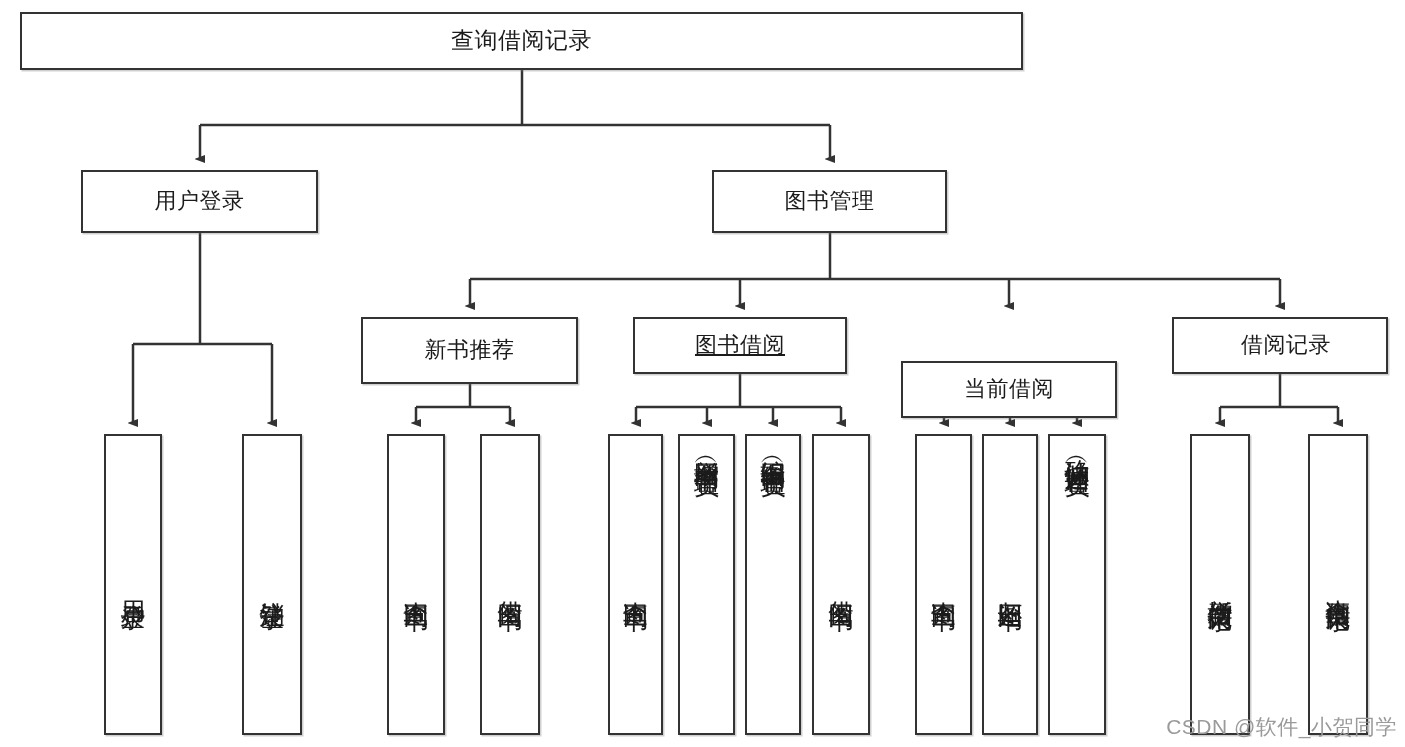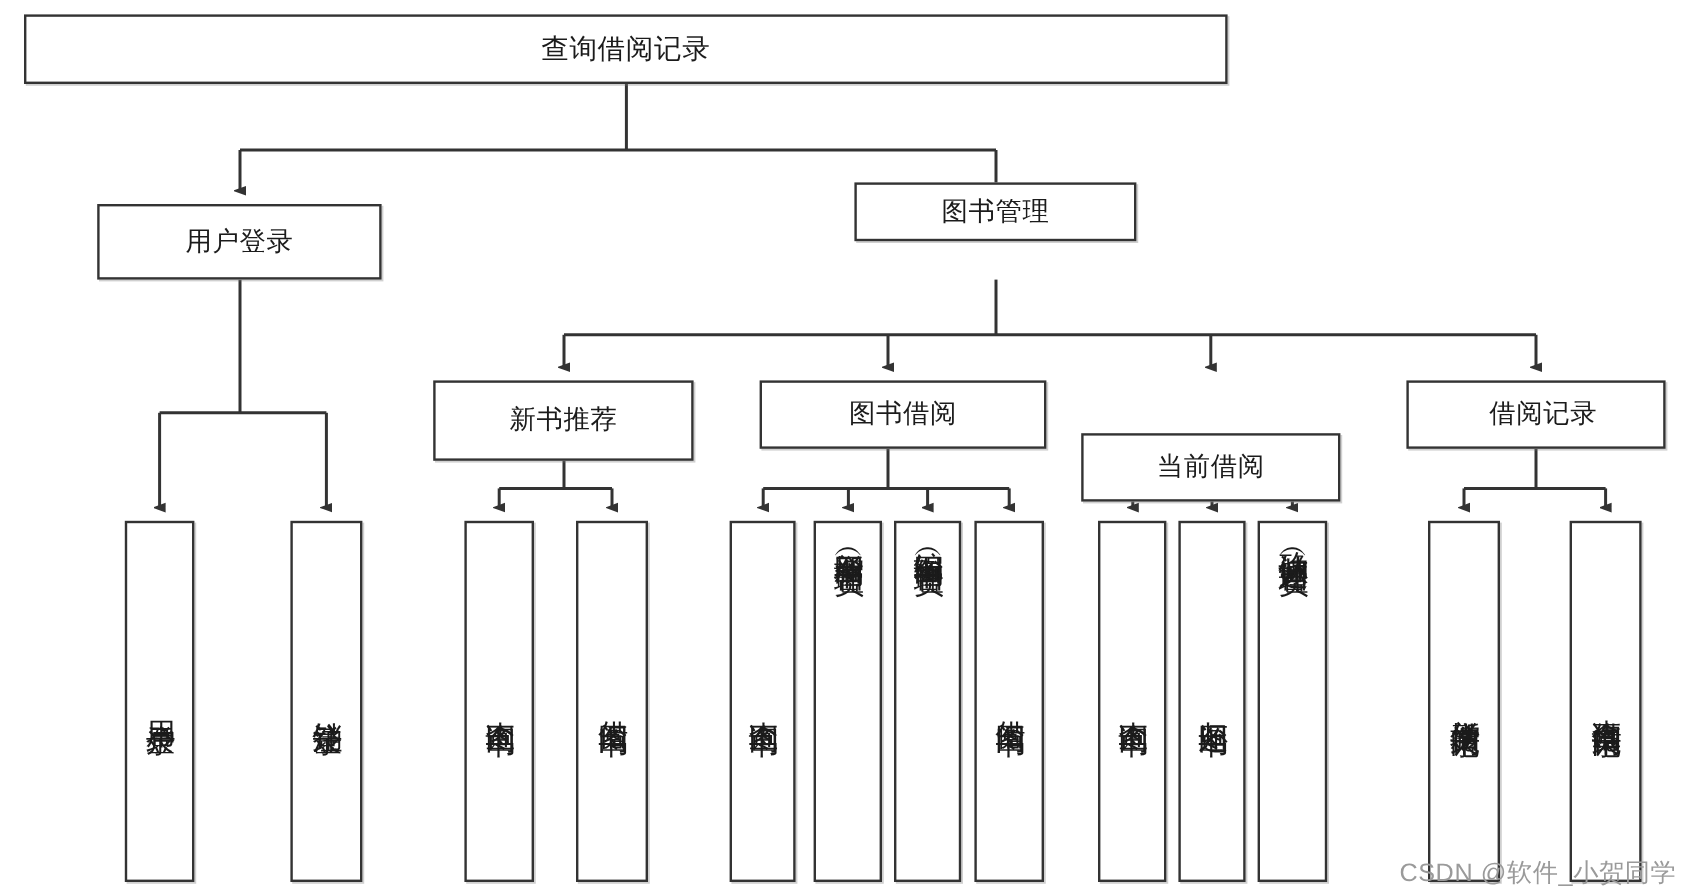--- a/index.html
+++ b/index.html
@@ -123,27 +123,27 @@
       </g>
   </svg>
 
   <div id="nodes">
       <div class="node horiz title" style="left: 20px; top: 12px; width: 1003px; height: 58px;">
         <span class="label">查询借阅记录</span>
       </div>
       <div class="node horiz" style="left: 81px; top: 170px; width: 237px; height: 63px;">
         <span class="label">用户登录</span>
       </div>
-      <div class="node horiz" style="left: 712px; top: 152px; width: 235px; height: 49px;">
+      <div class="node horiz" style="left: 712px; top: 170px; width: 235px; height: 63px;">
         <span class="label">图书管理</span>
       </div>
       <div class="node horiz" style="left: 361px; top: 317px; width: 217px; height: 67px;">
         <span class="label">新书推荐</span>
       </div>
-      <div class="node horiz" style="left: 633px; top: 317px; width: 239px; height: 57px;">
+      <div class="node horiz" style="left: 633px; top: 317px; width: 214px; height: 57px; text-decoration: underline;">
         <span class="label">图书借阅</span>
       </div>
       <div class="node horiz" style="left: 901px; top: 317px; width: 216px; height: 57px; margin-top: 44px;">
         <span class="label">当前借阅</span>
       </div>
       <div class="node horiz" style="left: 1172px; top: 317px; width: 216px; height: 57px; padding-left: 12px;">
         <span class="label">借阅记录</span>
       </div>
       <div class="node vert centered" style="left: 104px; top: 434px; width: 58px; height: 301px;">
         <span class="label">用户登录</span>

